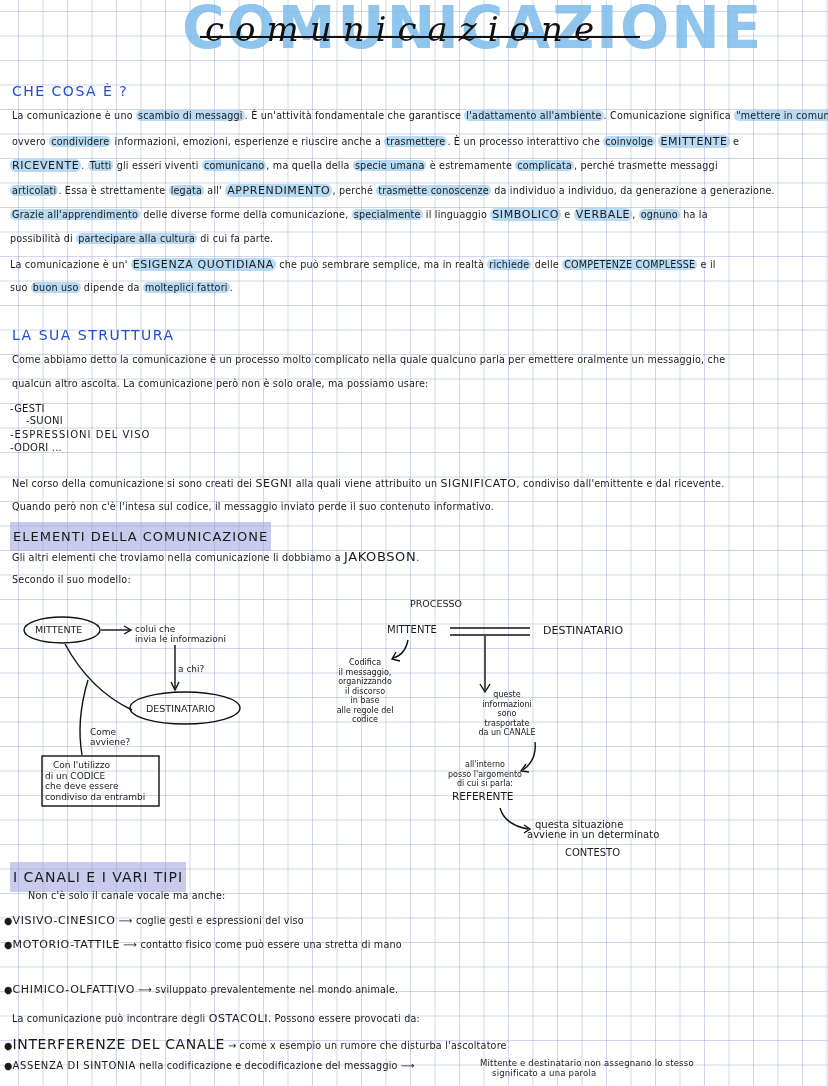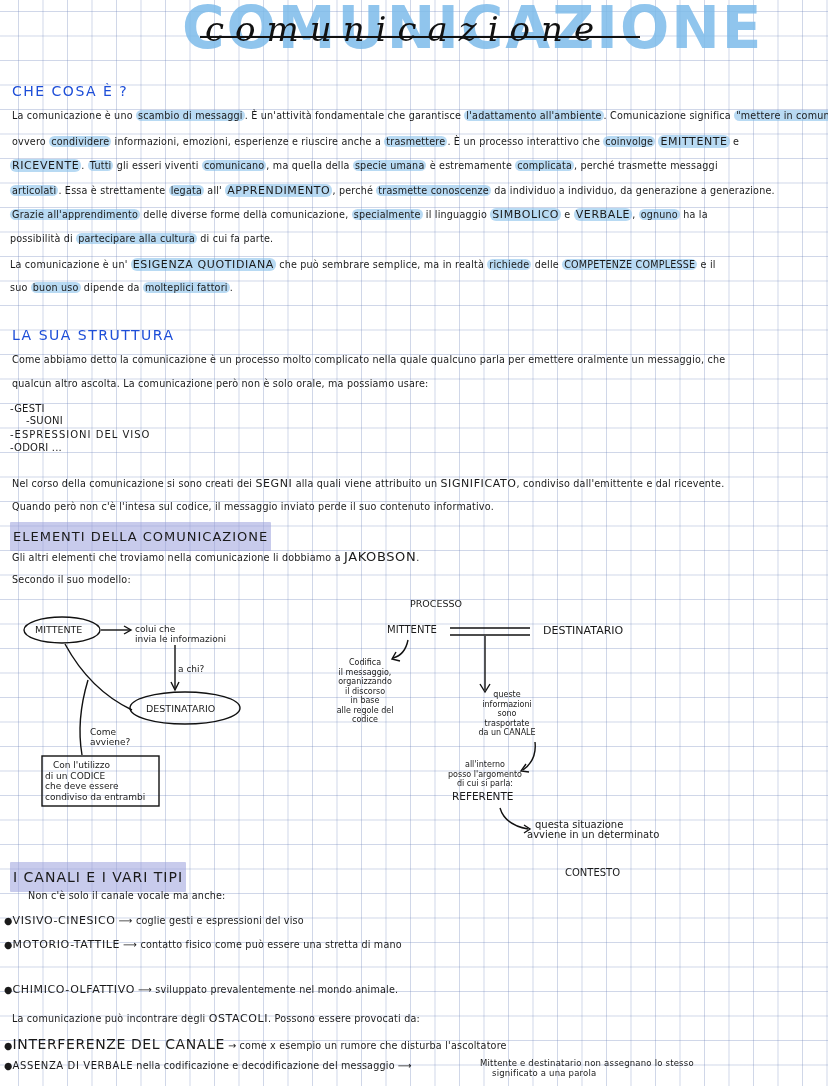--- a/index.html
+++ b/index.html
@@ -154,21 +154,21 @@
 <div class="abs diagram-text" style="left:440px; top:760px; width:90px; font-size:8px; line-height:9.5px;">
   <div>all'interno</div>
   <div>posso l'argomento</div>
   <div>di cui si parla:</div>
 </div>
 <div class="abs" style="left:452px; top:790px; font-size:10.5px;">REFERENTE</div>
 <div class="abs diagram-text" style="left:527px; top:820px; text-align:left; font-size:10px; line-height:10px;">
   <div style="padding-left:8px;">questa situazione</div>
   <div>avviene in un determinato</div>
 </div>
-<div class="abs" style="left:565px; top:847px; font-size:10px;margin-top:20px;">CONTESTO</div>
+<div class="abs" style="left:565px; top:847px; font-size:10px;">CONTESTO</div>
 
 <div class="abs h-violet hl-violet" style="left:10px; top:862px; font-size:14px;">I CANALI E I VARI TIPI</div>
 <div class="abs txt" style="left:12px; top:890px;padding-left:16px;">Non c'è solo il canale vocale ma anche:</div>
 
 <div class="abs txt" style="left:4px; top:914px;">
   <span>●</span><span class="caps">VISIVO-CINESICO</span>
   <span>⟶</span>
   <span>coglie gesti e espressioni del viso</span>
 </div>
 <div class="abs txt" style="left:4px; top:938px;">
@@ -184,19 +184,19 @@
 
 <div class="abs txt" style="left:12px; top:1012px;">
   <span>La comunicazione può incontrare degli </span><span class="caps">OSTACOLI</span><span>. Possono essere provocati da:</span>
 </div>
 <div class="abs txt" style="left:4px; top:1036px;">
   <span>●</span><span class="caps" style="font-size:14px;">INTERFERENZE DEL CANALE</span>
   <span>→</span>
   <span>come x esempio un rumore che disturba l'ascoltatore</span>
 </div>
 <div class="abs txt" style="left:4px; top:1060px;">
-  <span>●</span><span class="caps" style="font-size:10px;">ASSENZA DI VERBALE</span><span> nella codificazione e decodificazione del messaggio</span>
+  <span>●</span><span class="caps" style="font-size:10px;">ASSENZA DI SINTONIA</span><span> nella codificazione e decodificazione del messaggio</span>
   <span>⟶</span>
 </div>
 <div class="abs txt" style="left:480px; top:1058px; font-size:8.5px; line-height:10px;">
   <div>Mittente e destinatario non assegnano lo stesso</div>
   <div style="padding-left:12px;">significato a una parola</div>
 </div>
 
 </body></html>

